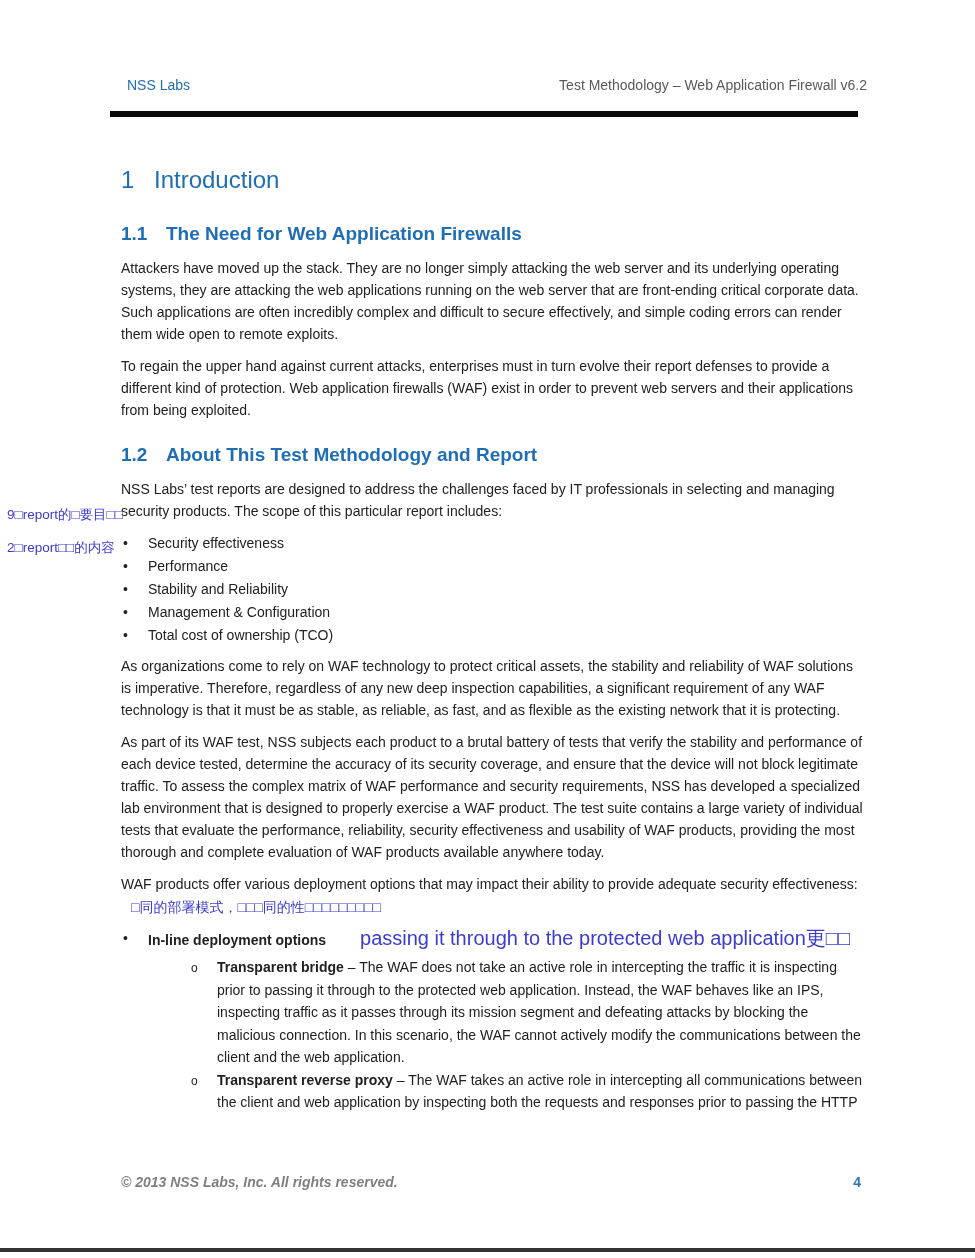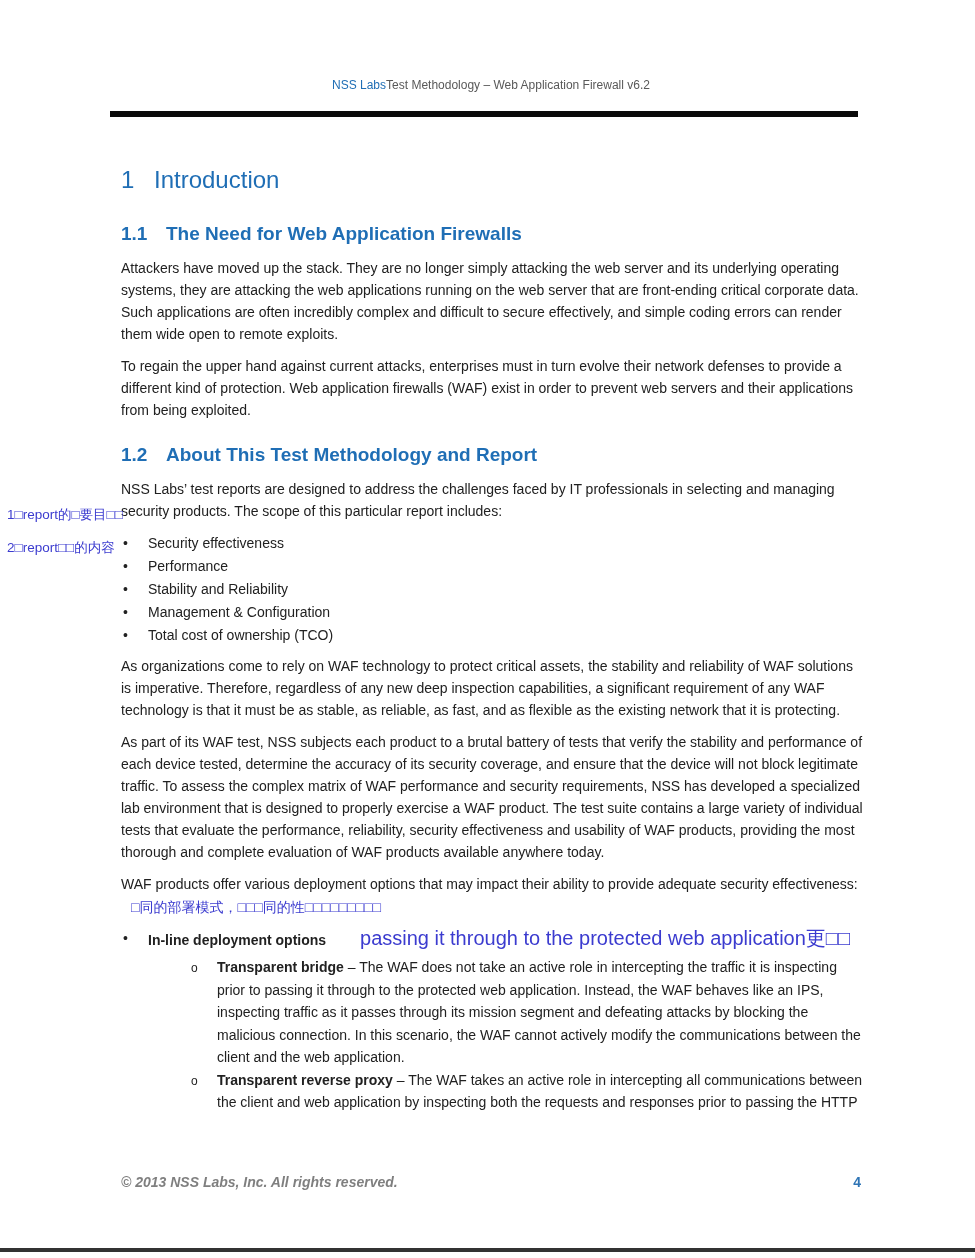--- a/index.html
+++ b/index.html
@@ -7,23 +7,23 @@
     width: 975px; height: 1258px;
     background: #ffffff;
     font-family: "Liberation Sans", sans-serif;
     color: #212121;
     position: relative;
     overflow: hidden;
   }
 
   
   .page-header {
-    position: absolute; top: 77px; left: 121px; width: 740px;
-    display: flex; justify-content: center; align-items: baseline;
-    font-size: 12px; line-height: 17px;
+    position: absolute; top: 77px; left: 127px; width: 740px;
+    display: flex; justify-content: space-between; align-items: baseline;
+    font-size: 14px; line-height: 17px;
   }
   .brand { color: #1f6eb5; }
   .doc-title { color: #595959; }
 
   .header-rule {
     position: absolute; top: 111px; left: 110px; width: 748px; height: 6px;
     background: #0a0a0a;
   }
 
   
@@ -119,21 +119,21 @@
     <h1>
       <span class="h-num">1</span><span>Introduction</span>
     </h1>
 
     <h2>
       <span class="h-num">1.1</span><span>The Need for Web Application Firewalls</span>
     </h2>
 
     <p>Attackers have moved up the stack. They are no longer simply attacking the web server and its underlying operating systems, they are attacking the web applications running on the web server that are front-ending critical corporate data. Such applications are often incredibly complex and difficult to secure effectively, and simple coding errors can render them wide open to remote exploits.</p>
 
-    <p>To regain the upper hand against current attacks, enterprises must in turn evolve their network defenses to provide a different kind of protection. Web application firewalls (WAF) exist in order to prevent web servers and their applications from being exploited.</p>
+    <p>To regain the upper hand against current attacks, enterprises must in turn evolve their report defenses to provide a different kind of protection. Web application firewalls (WAF) exist in order to prevent web servers and their applications from being exploited.</p>
 
     <h2>
       <span class="h-num">1.2</span><span>About This Test Methodology and Report</span>
     </h2>
 
     <p>NSS Labs’ test reports are designed to address the challenges faced by IT professionals in selecting and managing security products. The scope of this particular report includes:</p>
 
     <ul class="scope-list">
       <li>Security effectiveness</li>
       <li>Performance</li>
@@ -163,21 +163,21 @@
           <li>
             <span class="sub-term">Transparent reverse proxy</span>
             <span>– The WAF takes an active role in intercepting all communications between the client and web application by inspecting both the requests and responses prior to passing the HTTP</span>
           </li>
         </ul>
       </li>
     </ul>
 
   </div>
 
-  <div class="margin-note n1">1□report的□要目□□</div>
+  <div class="margin-note n1">9□report的□要目□□</div>
   <div class="margin-note n2">2□report□□的内容</div>
 
   <div class="page-footer">
     <span class="copyright">© 2013 NSS Labs, Inc. All rights reserved.</span>
     <span class="page-num">4</span>
   </div>
 
   <div class="bottom-bar"></div>
 
 </div>

